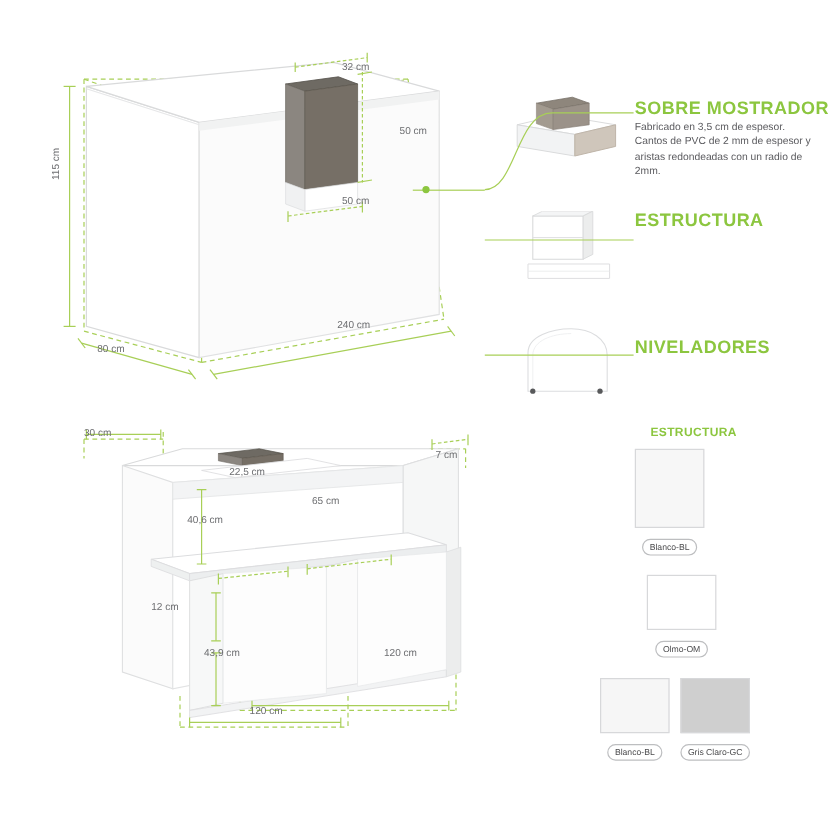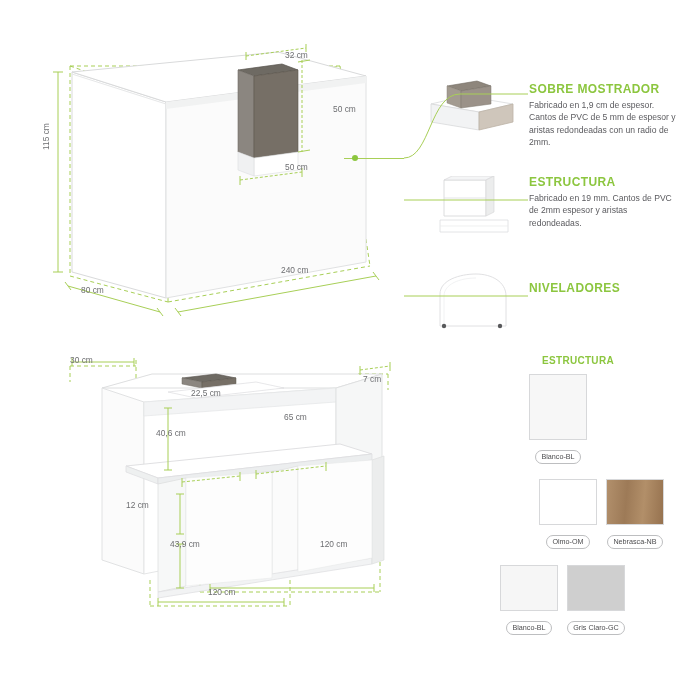--- a/index.html
+++ b/index.html
@@ -18,21 +18,21 @@
   .stage {
     position: absolute;
     left: 0; top: 0;
     width: 700px; height: 700px;
   }
   .abs { position: absolute; }
 
   
   .heading {
     color: #8cc63f;
-    font-size: 12px;
+    font-size: 15px;
     font-weight: bold;
     letter-spacing: 0.4px;
   }
   .body-txt {
     color: #5b5b5f;
     font-size: 8.6px;
     line-height: 1.45;
   }
   .dim {
     color: #6d6e71;
@@ -162,35 +162,34 @@
     <polygon points="22,8 52,3 66,8 36,13" fill="#8e867c" stroke="#6f6860" stroke-width="0.6"></polygon>
     <polygon points="22,8 36,13 36,30 22,25" fill="#a39b90" stroke="#8e867c" stroke-width="0.5"></polygon>
     <polygon points="36,13 66,8 66,26 36,30" fill="#9b9289" stroke="#7d766d" stroke-width="0.5"></polygon>
   </svg>
   <div class="abs callout" style="left:344px; top:158px; width:60px;"></div>
   <div class="abs dot" style="left:352px; top:155px;"></div>
   <svg class="abs" style="left:400px; top:86px;" width="130" height="78">
     <path d="M4,72 C30,72 30,8 60,8 L128,8" stroke="#a8cf57" stroke-width="1" fill="none"></path>
   </svg>
   <div class="abs heading" style="left:529px; top:82px;">SOBRE MOSTRADOR</div>
-  <div class="abs body-txt" style="left:529px; top:99px; width:147px;">Fabricado en 1,9 cm de espesor. Cantos de PVC de 5 mm de espesor y aristas redondeadas con un radio de 2mm.</div>
+  <div class="abs body-txt" style="left:529px; top:99px; width:147px;">Fabricado en 3,5 cm de espesor. Cantos de PVC de 2 mm de espesor y aristas redondeadas con un radio de 2mm.</div>
 
   <svg class="abs" style="left:430px; top:176px;" width="95" height="70">
     <polygon points="14,4 56,4 56,40 14,40" fill="#ffffff" stroke="#d8d9da" stroke-width="0.9"></polygon>
     <polygon points="14,4 22,0 64,0 56,4" fill="#f4f5f6" stroke="#d8d9da" stroke-width="0.7"></polygon>
     <polygon points="56,4 64,0 64,36 56,40" fill="#eceded" stroke="#d8d9da" stroke-width="0.7"></polygon>
     <path d="M14,22 L56,22" stroke="#dcdddf" stroke-width="0.8" fill="none"></path>
     <polygon points="10,44 78,44 78,56 10,56" fill="#ffffff" stroke="#dcdddf" stroke-width="0.8"></polygon>
     <path d="M10,50 L78,50" stroke="#e8e9ea" stroke-width="0.7"></path>
   </svg>
   <svg class="abs" style="left:400px; top:186px;" width="130" height="36">
     <path d="M4,14 L128,14" stroke="#a8cf57" stroke-width="1" fill="none"></path>
   </svg>
   <div class="abs heading" style="left:529px; top:175px;">ESTRUCTURA</div>
-  <div class="abs body-txt" style="left:529px; top:192px; width:147px;">Fabricado en 19 mm. Cantos de PVC de 2mm espesor y aristas redondeadas.</div>
 
   <svg class="abs" style="left:430px; top:272px;" width="95" height="64">
     <path d="M10,54 L10,22 C10,8 30,2 46,2 C62,2 76,10 76,24 L76,54 Z" fill="#ffffff" stroke="#dcdddf" stroke-width="0.9"></path>
     <path d="M14,52 L14,24 C14,12 30,6 46,6" stroke="#eeeff0" stroke-width="0.8" fill="none"></path>
     <circle cx="14" cy="54" r="2.2" fill="#58595b"></circle>
     <circle cx="70" cy="54" r="2.2" fill="#58595b"></circle>
   </svg>
   <svg class="abs" style="left:400px; top:282px;" width="130" height="36">
     <path d="M4,14 L128,14" stroke="#a8cf57" stroke-width="1" fill="none"></path>
   </svg>
@@ -285,21 +284,21 @@
       <path d="M32,14 L94,14"></path>
       <path d="M32,10 L32,18"></path>
       <path d="M94,10 L94,18"></path>
     </g>
   </svg>
 
   <div class="abs dim" style="left:70px; top:355px;">30 cm</div>
   <div class="abs dim" style="left:363px; top:374px;text-align:center;">7 cm</div>
   <div class="abs dim" style="left:156px; top:428px;">40,6 cm</div>
   <div class="abs dim" style="left:191px; top:388px;">22,5 cm</div>
-  <div class="abs dim" style="left:284px; top:412px;">65 cm</div>
+  <div class="abs dim" style="left:260px; top:412px;">65 cm</div>
   <div class="abs dim" style="left:126px; top:500px;">12 cm</div>
   <div class="abs dim" style="left:170px; top:539px;">43,9 cm</div>
   <div class="abs dim" style="left:208px; top:587px;">120 cm</div>
   <div class="abs dim" style="left:320px; top:539px;">120 cm</div>
 
   <div class="abs sw-heading" style="left:478px; top:355px; width:200px;">ESTRUCTURA</div>
 
   <div class="abs sw-col" style="left:529px; top:374px;">
     <div class="tile tile-tall" style="background:#f7f7f7;"></div>
     <div style="margin-top:5px;">
@@ -309,26 +308,20 @@
 
 
 
   <div class="abs sw-col" style="left:539px; top:479px;">
     <div class="tile" style="background:linear-gradient(95deg,#d8bb95 0%,#c7a madeup 0%,#c9a97f 40%,#dcc09c 70%,#c2a177 100%);"></div>
     <div style="margin-top:5px;">
       <span class="swatch-label">Olmo-OM</span>
     </div>
   </div>
 
-  <div class="abs sw-col" style="left:606px; top:479px;">
-    <div class="tile" style="background:linear-gradient(95deg,#b2906c 0%,#9d7a57 35%,#b28f69 65%,#96724f 100%);"></div>
-    <div style="margin-top:5px;">
-      <span class="swatch-label">Nebrasca-NB</span>
-    </div>
-  </div>
 
   <div class="abs sw-col" style="left:500px; top:565px;">
     <div class="tile" style="background:#f6f6f6;"></div>
     <div style="margin-top:5px;">
       <span class="swatch-label">Blanco-BL</span>
     </div>
   </div>
 
   <div class="abs sw-col" style="left:567px; top:565px;">
     <div class="tile" style="background:#cfcfcf;"></div>

